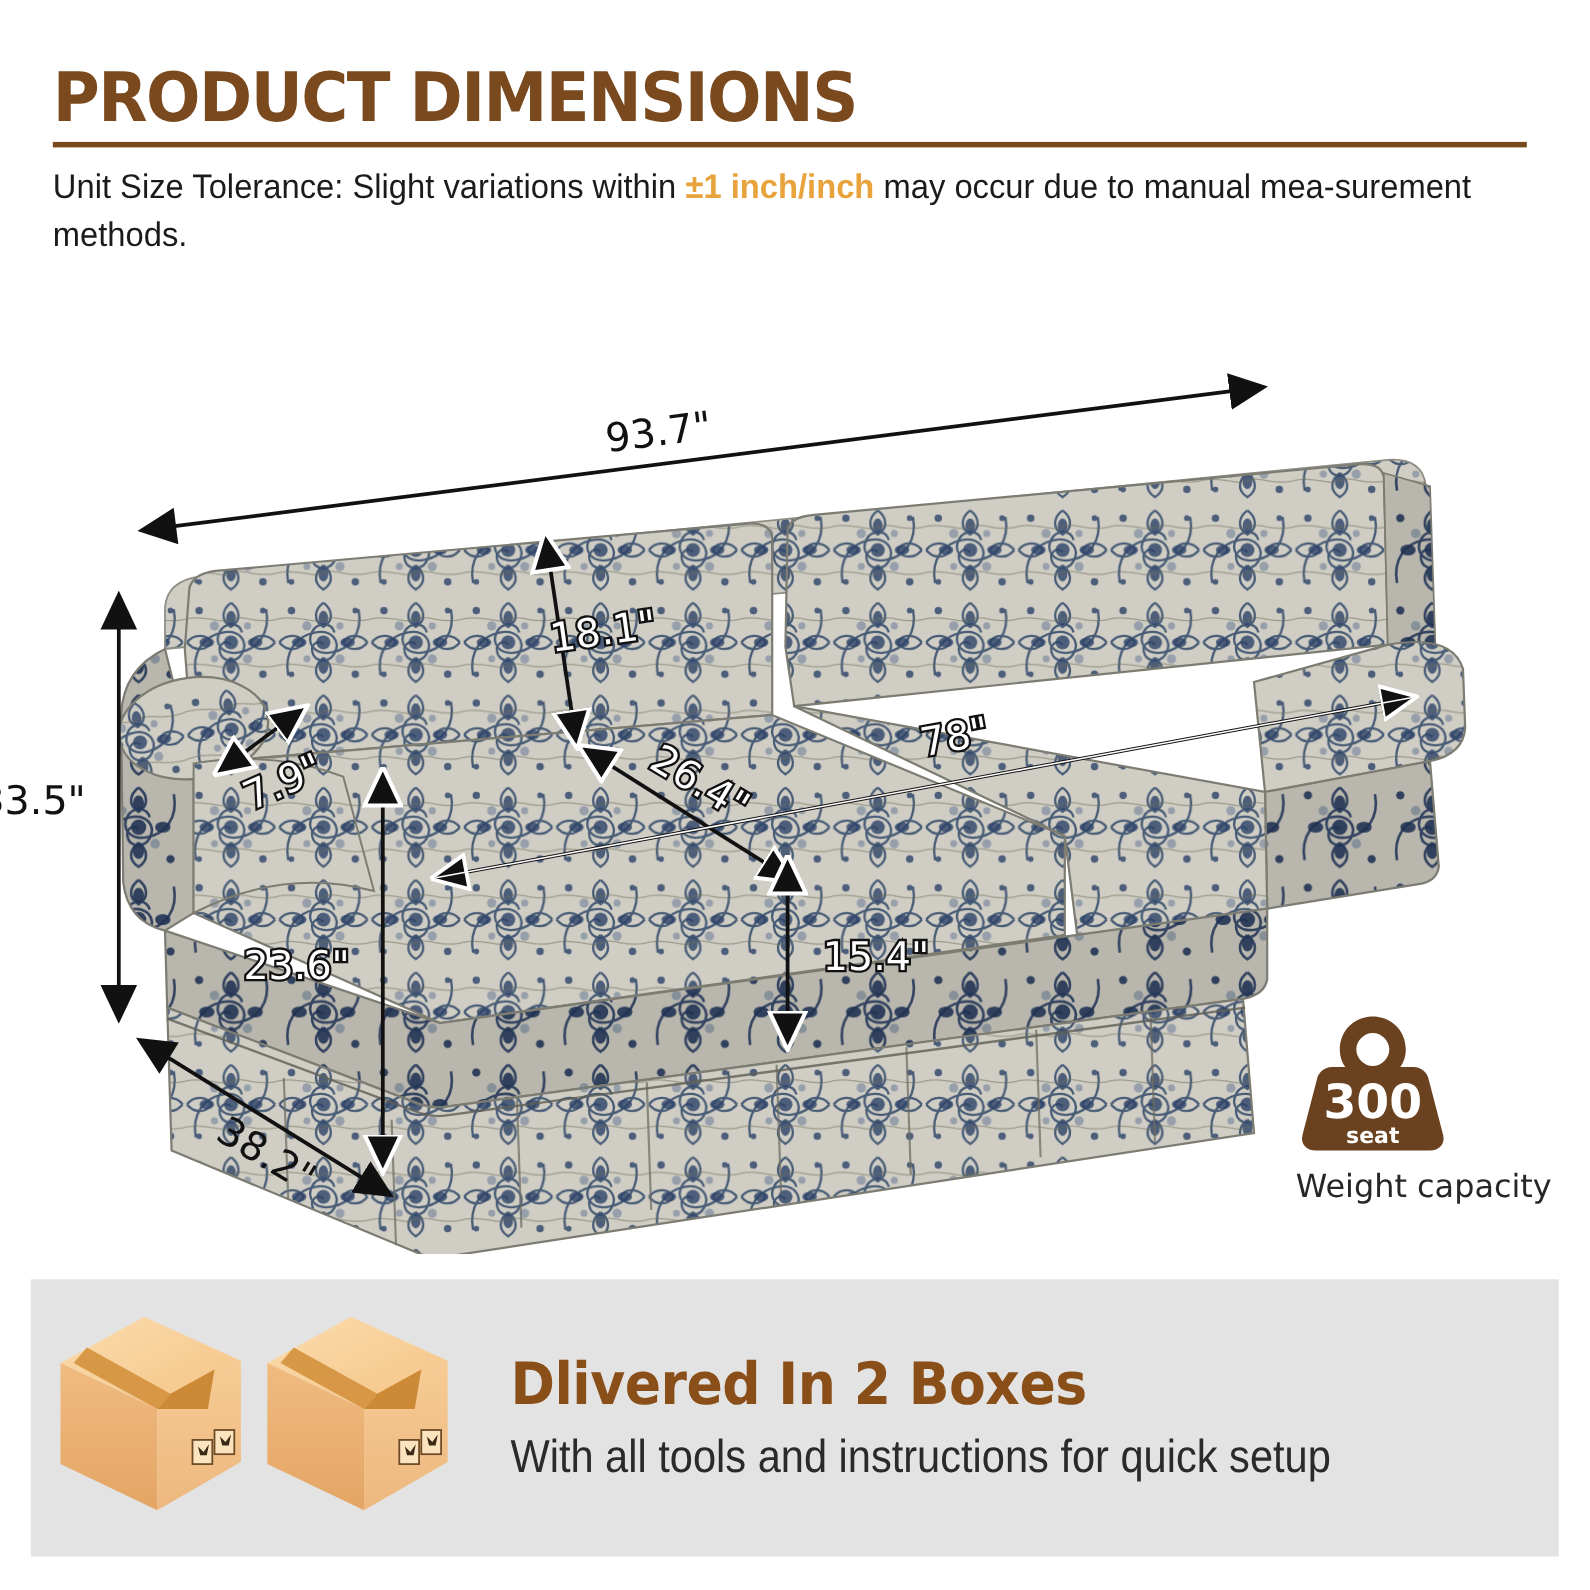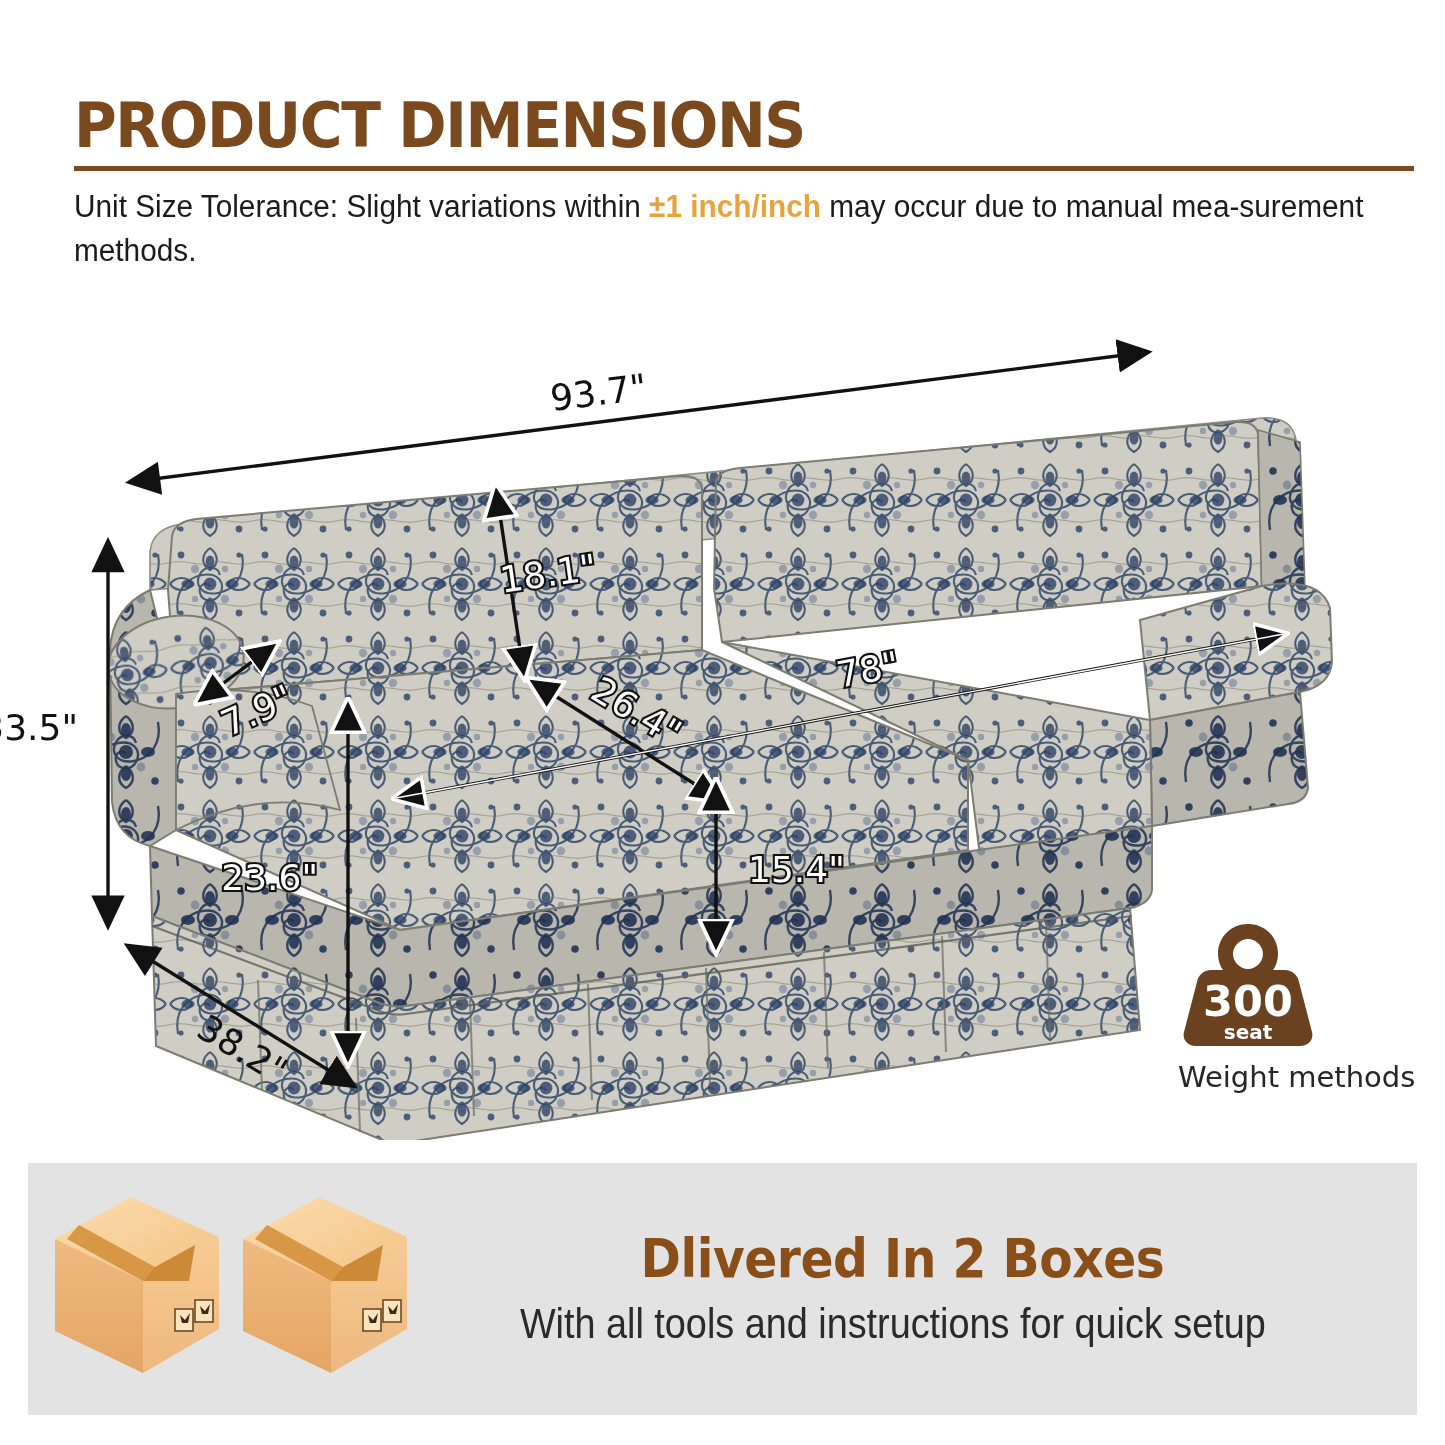--- a/index.html
+++ b/index.html
@@ -4,21 +4,21 @@
 <style>
   html,body{margin:0;padding:0;}
   body{
     width:1445px;height:1445px;
     background:#ffffff;
     font-family:"Liberation Sans", sans-serif;
     overflow:hidden;position:relative;
   }
 
   
-  #header{position:absolute;left:74px;top:58px;width:1340px;margin-top:37px;}
+  #header{position:absolute;left:48px;top:58px;width:1340px;}
   #title{
     font-family:"DejaVu Sans", sans-serif;
     font-size:62px;font-weight:bold;
     letter-spacing:-1.5px;
     color:#7a4a1e;
     line-height:1.0;
     margin:0;
     transform:scaleX(0.94);
     transform-origin:left center;
   }
@@ -52,21 +52,21 @@
   }
 
   
   #banner{
     position:absolute;left:28px;top:1163px;
     width:1389px;height:252px;
     background:#e3e3e3;
     display:flex;align-items:center;
   }
   #banner-boxes{width:430px;flex:0 0 430px;display:flex;justify-content:center;}
-  #banner-text{flex:1;padding-left:6px;text-align:center;}
+  #banner-text{flex:1;padding-left:6px;}
   #banner-title{
     font-family:"DejaVu Sans", sans-serif;
     font-size:53px;font-weight:bold;color:#8a4f19;
     letter-spacing:-0.5px;line-height:1.05;
     transform:scaleX(0.92);transform-origin:left center;
   }
   #banner-sub{
     margin-top:14px;
     font-size:42px;color:#2a2a2a;line-height:1.1;
     transform:scaleX(0.90);transform-origin:left center;
@@ -243,21 +243,21 @@
   </g>
 </svg>
 </div>
 
 <div id="weight-badge">
   <svg width="140" height="128" viewBox="0 0 140 128">
     <path d="M70 4 C53 4 40 17 40 34 C40 40 42 46 45 50 L33 50 C26 50 20 55 19 62 L6 112 C4 120 10 126 18 126 L122 126 C130 126 136 120 134 112 L121 62 C120 55 114 50 107 50 L95 50 C98 46 100 40 100 34 C100 17 87 4 70 4 Z M70 19 C78 19 85 26 85 34 C85 42 78 49 70 49 C62 49 55 42 55 34 C55 26 62 19 70 19 Z" fill="#6b4220"></path>
     <text x="70" y="96" font-family="DejaVu Sans, sans-serif" font-size="43" font-weight="bold" fill="#ffffff" text-anchor="middle">300</text>
     <text x="70" y="119" font-family="DejaVu Sans, sans-serif" font-size="20" font-weight="bold" fill="#ffffff" text-anchor="middle">seat</text>
   </svg>
-  <div class="cap-label">Weight methods</div>
+  <div class="cap-label">Weight capacity</div>
 </div>
 
 <div id="banner">
   <div id="banner-boxes">
     <svg width="400" height="200" viewBox="0 0 400 200">
       <defs>
         <linearGradient id="bxTop" x1="0" y1="0" x2="1" y2="1">
           <stop offset="0" stop-color="#fbdcae"></stop>
             <stop offset="1" stop-color="#f4c384"></stop>
         </linearGradient>

